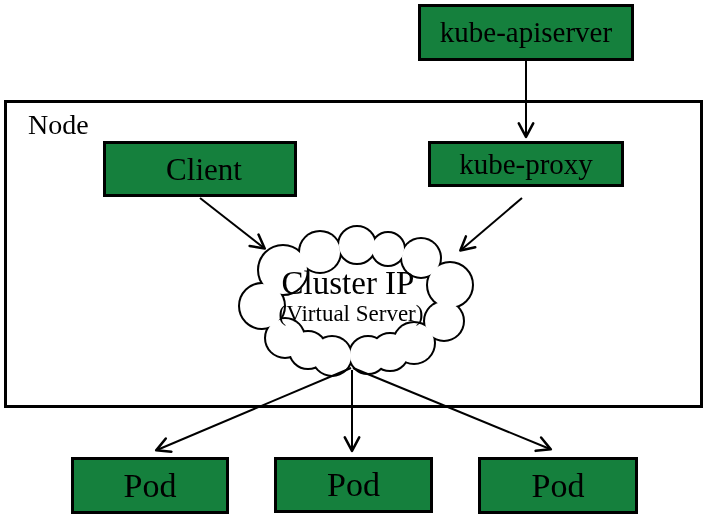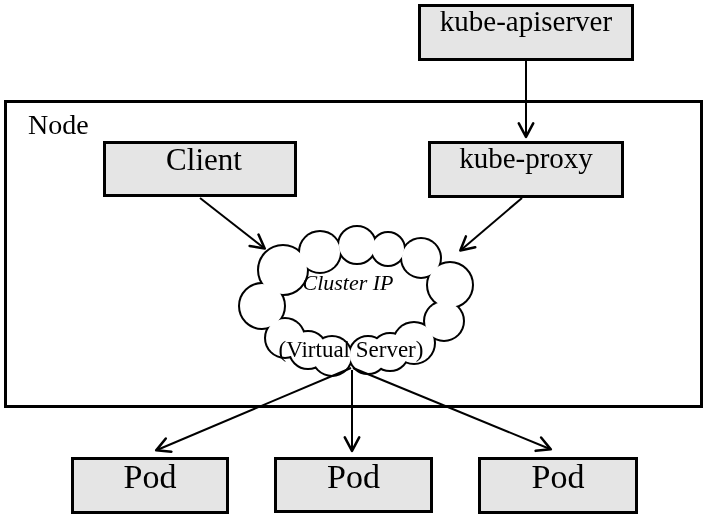--- a/index.html
+++ b/index.html
@@ -17,29 +17,30 @@
     overflow: hidden;
   }
   .layer {
     position: absolute;
     left: 0;
     top: 0;
   }
   .box {
     position: absolute;
     border: 3px solid #000000;
-    background: #e5e5e5;
+    background: #15803d;
     display: flex;
+    align-items: center;
     justify-content: center;
     box-sizing: border-box;
     line-height: 1;
   }
   .box-apiserver { left: 418px; top: 4px;   width: 216px; height: 57px; font-size: 29px; }
   .box-client    { left: 103px; top: 141px; width: 194px; height: 56px; font-size: 31px; padding-left: 8px; }
-  .box-kubeproxy { left: 428px; top: 141px; width: 196px; height: 57px; font-size: 29px; }
+  .box-kubeproxy { left: 428px; top: 141px; width: 196px; height: 46px; font-size: 29px; }
   .box-pod1      { left: 71px;  top: 457px; width: 158px; height: 57px; font-size: 34px; }
   .box-pod2      { left: 274px; top: 457px; width: 159px; height: 56px; font-size: 34px; }
   .box-pod3      { left: 478px; top: 457px; width: 160px; height: 57px; font-size: 34px; }
   .node-box {
     position: absolute;
     left: 4px; top: 100px;
     width: 699px; height: 308px;
     border: 3px solid #000000;
     box-sizing: border-box;
     background: transparent;
@@ -50,22 +51,22 @@
     font-size: 28px;
     line-height: 1;
   }
   .cloud-text {
     position: absolute;
     transform: translate(-50%, -50%);
     white-space: nowrap;
     line-height: 1;
     text-align: center;
   }
-  .cloud-title { left: 348px; top: 283px; font-size: 22px; font-style: italic; }
-  .cloud-sub   { left: 351px; top: 313px; font-size: 23px; margin-top: 36px; }
+  .cloud-title { left: 348px; top: 283px; font-size: 33px; }
+  .cloud-sub   { left: 351px; top: 313px; font-size: 23px; }
   svg { display: block; }
 </style>
 </head>
 <body>
 
 <div class="canvas">
 
   <div class="node-box">
     <span class="node-label">Node</span>
   </div>

